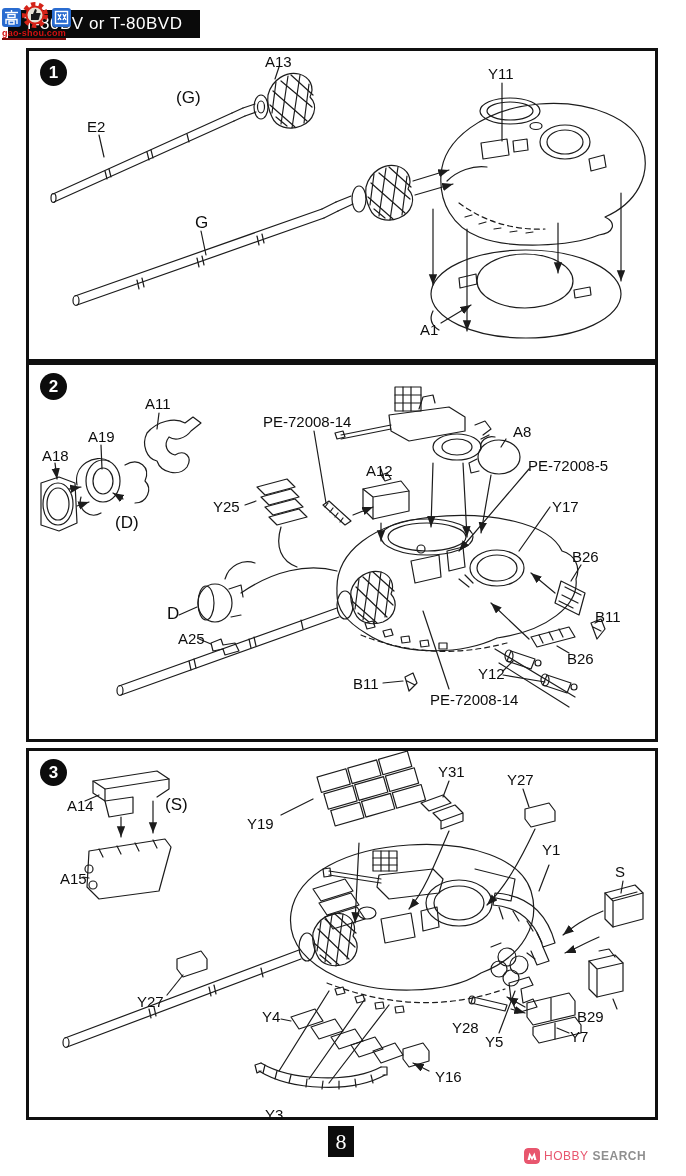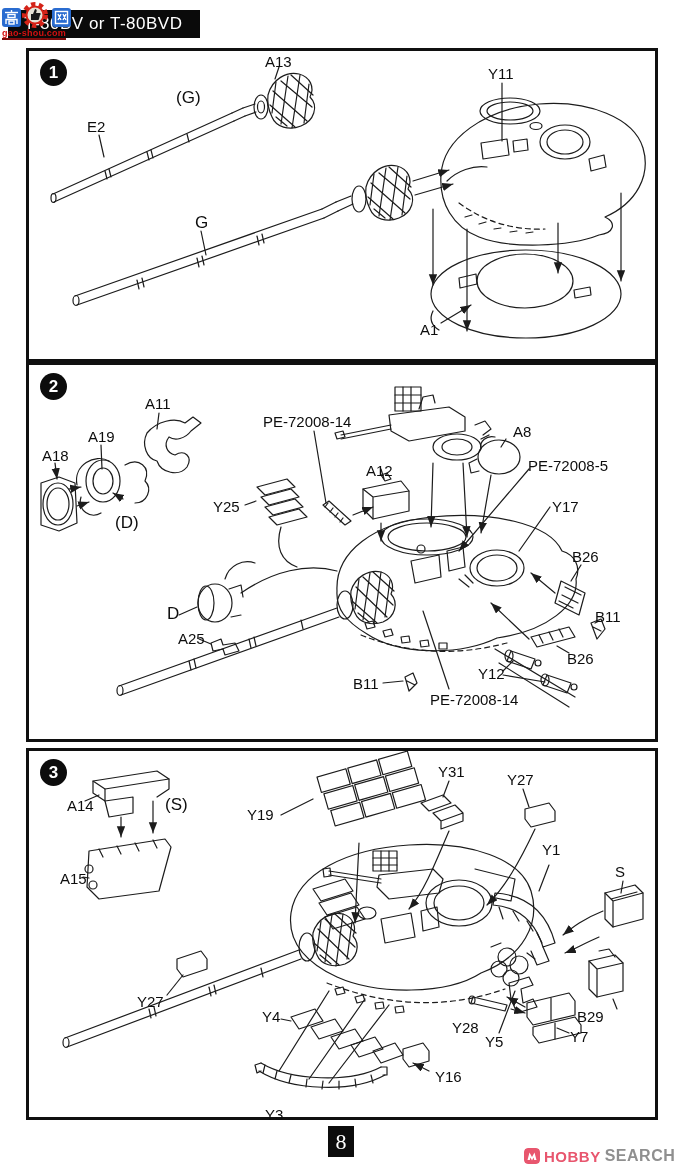--- a/index.html
+++ b/index.html
@@ -25,22 +25,22 @@
   .lbl{position:absolute;font-size:15px;color:#0d0d0d;white-space:nowrap;z-index:2}
   .big{font-size:17px}
   svg.diagram{position:absolute;left:0;top:0}
   .s{stroke:#1c1c1c;fill:none;stroke-width:1.2px;stroke-linecap:round;stroke-linejoin:round}
   
   .pagenum{position:absolute;left:328px;top:1126px;width:26px;height:31px;background:#0c0c0c;
            color:#fff;font-family:"Liberation Serif",serif;font-size:22px;
            display:flex;align-items:center;justify-content:center}
   .brand{position:absolute;left:524px;top:1147px;height:18px;display:flex;align-items:center;gap:4px}
   .brand .bicon{width:16px;height:16px;border-radius:4px;display:block}
-  .brand .hobby{font-size:15px;font-weight:bold;letter-spacing:.5px}
-  .brand .search{font-size:16px;font-weight:bold;letter-spacing:.5px}
+  .brand .hobby{font-size:12px;font-weight:normal;letter-spacing:.5px}
+  .brand .search{font-size:12px;font-weight:bold;letter-spacing:.5px}
 </style>
 </head>
 <body>
 
 <div class="titlebar">T-80BV or T-80BVD</div>
 
 <div class="wm">
   <div class="bluebox bb1">
     <svg width="19" height="19" viewBox="0 0 19 19">
       <g stroke="#fff" stroke-width="1.4" fill="none">
@@ -437,21 +437,21 @@
 
       <path d="M466,142 C498,144 518,162 526,192 L514,196 C506,170 490,156 464,154 Z"></path>
       <path d="M470,156 l4,12 M484,160 l6,10 M498,170 l6,10 M508,182 l5,10"></path>
       <path d="M514,196 L520,210 L508,214 L502,200"></path>
       <line x1="520" y1="114" x2="510" y2="140"></line>
     </g>
   </svg>
   <span class="lbl" style="left:38px;top:46px">A14</span>
   <span class="lbl big" style="left:136px;top:44px">(S)</span>
   <span class="lbl" style="left:31px;top:119px">A15</span>
-  <span class="lbl" style="left:218px;top:55px">Y19</span>
+  <span class="lbl" style="left:218px;top:64px">Y19</span>
   <span class="lbl" style="left:409px;top:12px">Y31</span>
   <span class="lbl" style="left:478px;top:20px">Y27</span>
   <span class="lbl" style="left:513px;top:90px">Y1</span>
   <span class="lbl" style="left:586px;top:112px">S</span>
   <span class="lbl" style="left:548px;top:257px">B29</span>
   <span class="lbl" style="left:541px;top:277px">Y7</span>
   <span class="lbl" style="left:108px;top:242px">Y27</span>
   <span class="lbl" style="left:233px;top:257px">Y4</span>
   <span class="lbl" style="left:423px;top:268px">Y28</span>
   <span class="lbl" style="left:456px;top:282px">Y5</span>

